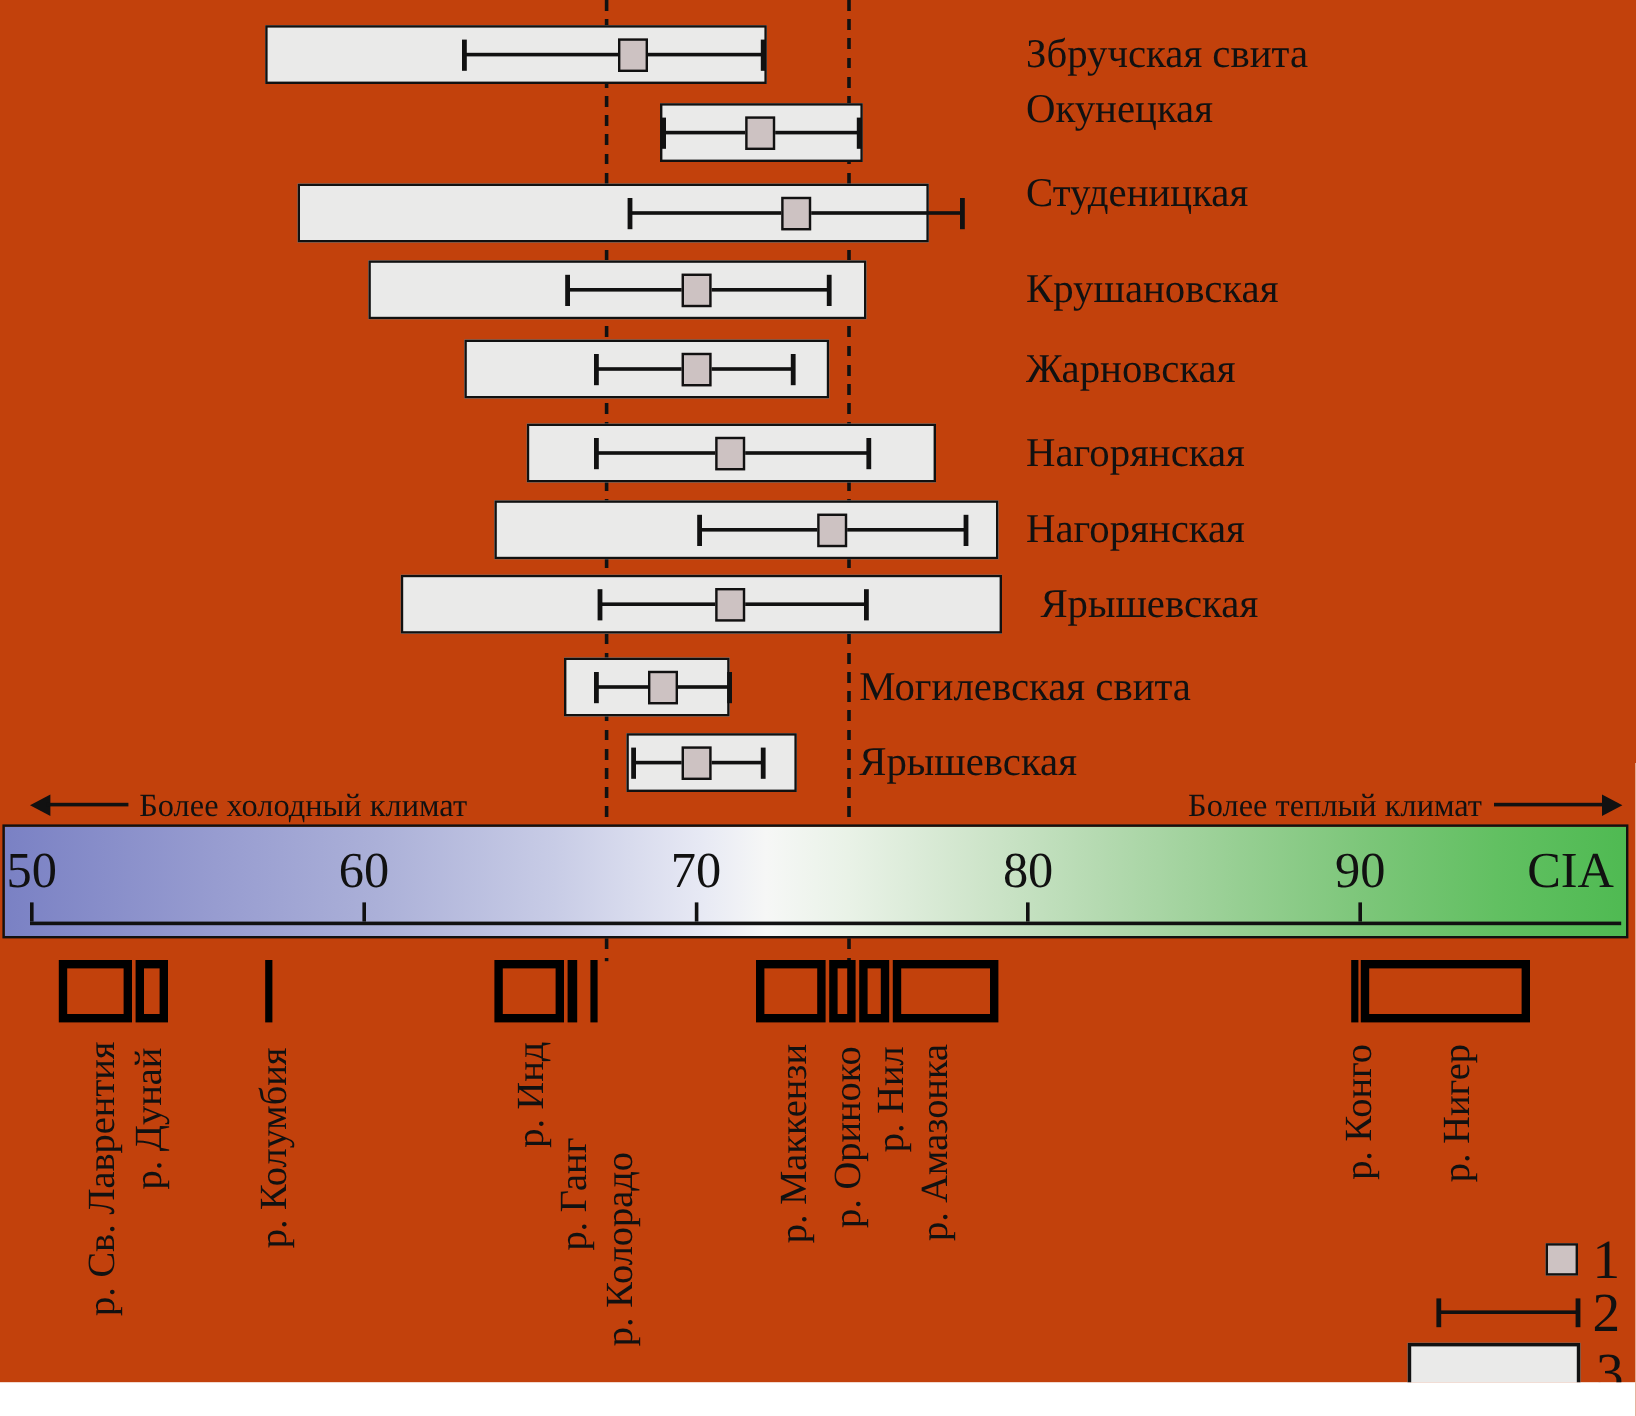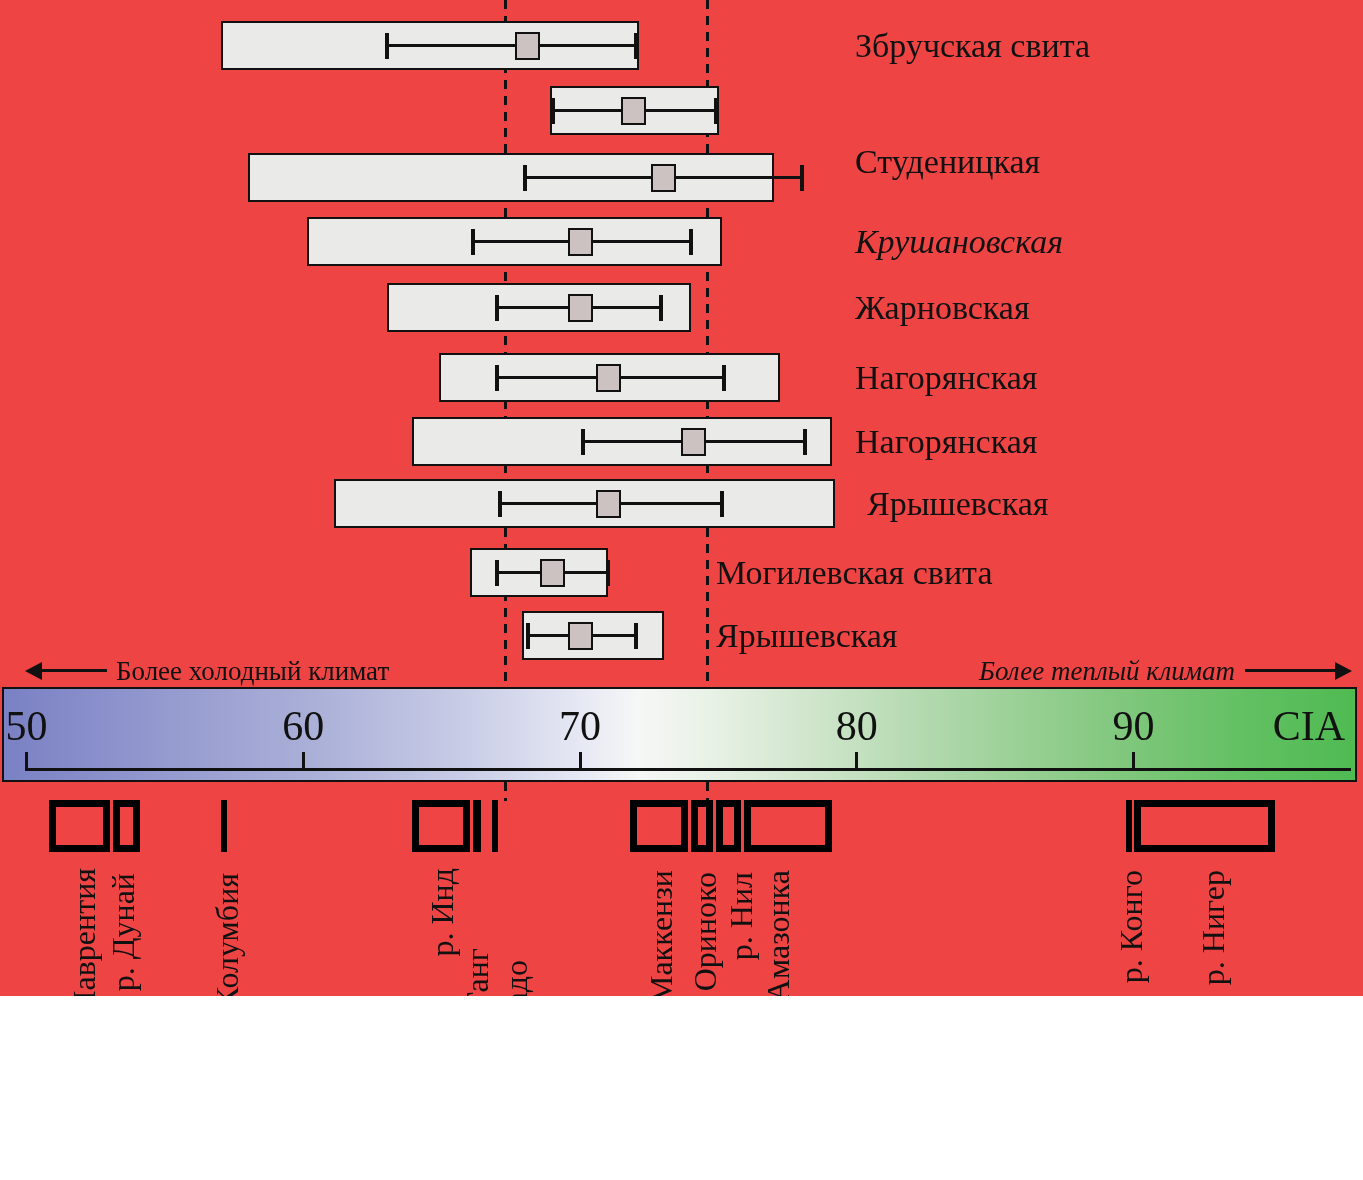--- a/index.html
+++ b/index.html
@@ -1,16 +1,16 @@
 <!DOCTYPE html>
 <html><head>
 <meta charset="utf-8">
 <style>
   html,body{margin:0;padding:0;background:#fff;}
-  #fig{position:relative;width:1363px;height:996px;background:#ef4444;overflow:hidden;
+  #fig{position:relative;width:1363px;height:1152px;background:#c2410c;overflow:hidden;
        font-family:"Liberation Serif","DejaVu Serif",serif;color:#111;}
   #fig *{box-sizing:border-box;}
   .abs{position:absolute;}
   .dash{position:absolute;background:repeating-linear-gradient(to bottom,#111 0 9px,transparent 9px 16px);}
   .box{position:absolute;background:#eaeae9;border:2.5px solid #111;}
   .marker{position:absolute;background:#cdc2c2;border:2.5px solid #111;}
   .wline{position:absolute;background:#111;}
   .wcap{position:absolute;background:#111;}
   .flabel{position:absolute;font-size:34px;line-height:38px;white-space:nowrap;}
   .rlabel{position:absolute;font-size:32px;line-height:34px;white-space:nowrap;
@@ -46,33 +46,34 @@
       <div class="wcap" style="position: absolute; left: 384.775px; top: 32.5px; width: 4px; height: 26px;"></div>
       <div class="wcap" style="position: absolute; left: 633.85px; top: 32.5px; width: 4px; height: 26px;"></div>
       <div class="marker" style="position: absolute; left: 515.417px; top: 31.5px; width: 25px; height: 28px;"></div>
       <div class="flabel" style="position: absolute; left: 855px; top: 26.5px;">Збручская свита</div>
       <div class="box" style="position: absolute; left: 550.058px; top: 86px; width: 168.817px; height: 49px;"></div>
       <div class="wline" style="position: absolute; left: 552.825px; top: 109px; width: 163.282px; height: 3px;"></div>
       <div class="wcap" style="position: absolute; left: 550.825px; top: 97.5px; width: 4px; height: 26px;"></div>
       <div class="wcap" style="position: absolute; left: 714.107px; top: 97.5px; width: 4px; height: 26px;"></div>
       <div class="marker" style="position: absolute; left: 620.582px; top: 96.5px; width: 25px; height: 28px;"></div>
       <div class="flabel" style="position: absolute; left: 855px; top: 72.5px;">
+        <div>Окунецкая</div>
       </div>
       <div class="box" style="position: absolute; left: 248.4px; top: 153px; width: 525.825px; height: 49px;"></div>
       <div class="wline" style="position: absolute; left: 525.15px; top: 176px; width: 276.75px; height: 3px;"></div>
       <div class="wcap" style="position: absolute; left: 523.15px; top: 164.5px; width: 4px; height: 26px;"></div>
       <div class="wcap" style="position: absolute; left: 799.9px; top: 164.5px; width: 4px; height: 26px;"></div>
       <div class="marker" style="position: absolute; left: 651.025px; top: 163.5px; width: 25px; height: 28px;"></div>
       <div class="flabel" style="position: absolute; left: 855px; top: 143px;">Студеницкая</div>
       <div class="box" style="position: absolute; left: 306.517px; top: 217px; width: 415.125px; height: 49px;"></div>
       <div class="wline" style="position: absolute; left: 472.567px; top: 240px; width: 218.632px; height: 3px;"></div>
       <div class="wcap" style="position: absolute; left: 470.567px; top: 228.5px; width: 4px; height: 26px;"></div>
       <div class="wcap" style="position: absolute; left: 689.2px; top: 228.5px; width: 4px; height: 26px;"></div>
       <div class="marker" style="position: absolute; left: 568px; top: 227.5px; width: 25px; height: 28px;"></div>
-      <div class="flabel" style="position: absolute; left: 855px; top: 222.5px; font-style: italic;">Крушановская</div>
+      <div class="flabel" style="position: absolute; left: 855px; top: 222.5px;">Крушановская</div>
       <div class="box" style="position: absolute; left: 386.775px; top: 283px; width: 304.425px; height: 49px;"></div>
       <div class="wline" style="position: absolute; left: 497.475px; top: 306px; width: 163.282px; height: 3px;"></div>
       <div class="wcap" style="position: absolute; left: 495.475px; top: 294.5px; width: 4px; height: 26px;"></div>
       <div class="wcap" style="position: absolute; left: 658.758px; top: 294.5px; width: 4px; height: 26px;"></div>
       <div class="marker" style="position: absolute; left: 568px; top: 293.5px; width: 25px; height: 28px;"></div>
       <div class="flabel" style="position: absolute; left: 855px; top: 288.5px;">Жарновская</div>
       <div class="box" style="position: absolute; left: 439.358px; top: 353px; width: 340.402px; height: 49px;"></div>
       <div class="wline" style="position: absolute; left: 497.475px; top: 376px; width: 226.935px; height: 3px;"></div>
       <div class="wcap" style="position: absolute; left: 495.475px; top: 364.5px; width: 4px; height: 26px;"></div>
       <div class="wcap" style="position: absolute; left: 722.41px; top: 364.5px; width: 4px; height: 26px;"></div>
@@ -127,21 +128,21 @@
       <div class="rbar" style="position: absolute; left: 1134px; width: 141.142px; border: 7px solid rgb(0, 0, 0);"></div>
       <div class="rlabel" style="position: absolute; right: 167px; top: 870px;">р. Нигер</div>
     </div>
 
   <div>
     <div class="ahead-left abs" style="left:25px;top:662px;"></div>
     <div class="aline" style="left:39px;top:669px;width:68px;"></div>
     <span class="ann" style="left:116px;top:653px;">Более холодный климат</span>
   </div>
   <div>
-    <span class="ann" style="right:128px;top:653px;font-style:italic;">Более теплый климат</span>
+    <span class="ann" style="right:128px;top:653px;">Более теплый климат</span>
     <div class="aline" style="left:1245px;top:669px;width:91px;"></div>
     <div class="ahead-right abs" style="left:1335px;top:662px;"></div>
   </div>
 
   <div id="axisbar">
     <span class="cia">CIA</span>
   <div style="position: absolute; left: 21px; top: 79px; width: 1326px; height: 3px; background: rgb(17, 17, 17);"></div>
       <div style="position: absolute; left: 21px; top: 63px; width: 3px; height: 16px; background: rgb(17, 17, 17);"></div>
       <div class="num" style="position: absolute; left: -17.5px; top: 16px; width: 80px;">50</div>
       <div style="position: absolute; left: 297.75px; top: 63px; width: 3px; height: 16px; background: rgb(17, 17, 17);"></div>

